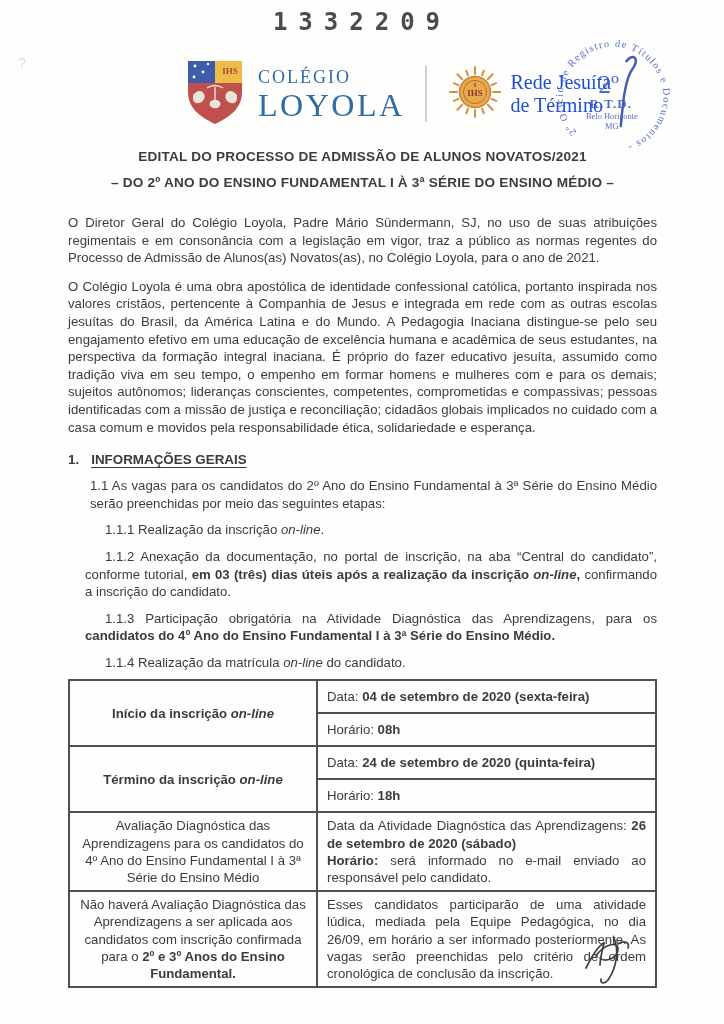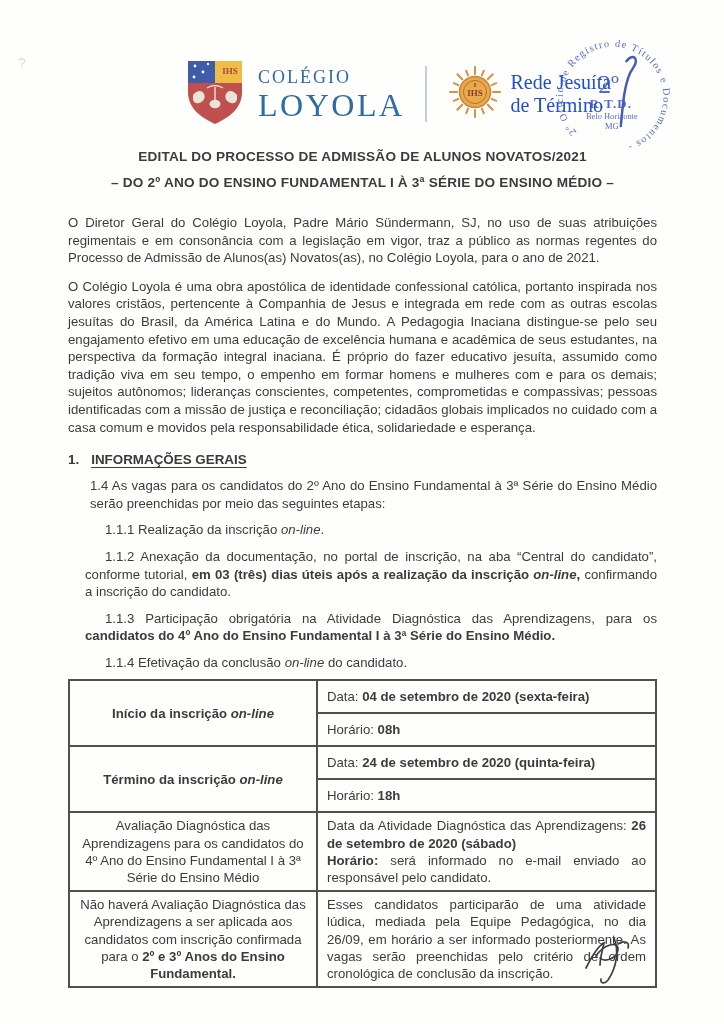--- a/index.html
+++ b/index.html
@@ -80,20 +80,21 @@
   }
   .signature { position:absolute; top:930px; left:578px; width:72px; height:62px; }
 
   svg text { font-family:"Liberation Serif", serif; }
 </style>
 </head>
 <body>
 
 <div class="page">
 
+  <div class="protocol">1332209</div>
   <div class="scan-artifact">?</div>
 
   <div class="brand">
     <div class="brand-college">
       <span>
         <svg width="64" height="70" viewBox="0 0 64 70">
           <defs>
             <clipPath id="shieldClip">
               <path d="M5,4 h54 v31 c0,16 -12,25 -27,32 C17,60 5,51 5,35 Z"></path>
             </clipPath>
@@ -181,25 +182,25 @@
     </div>
 
     <p class="body-par intro1">O Diretor Geral do Colégio Loyola, Padre Mário Sündermann, SJ, no uso de suas atribuições regimentais e em consonância com a legislação em vigor, traz a público as normas regentes do Processo de Admissão de Alunos(as) Novatos(as), no Colégio Loyola, para o ano de 2021.</p>
     <p class="body-par">O Colégio Loyola é uma obra apostólica de identidade confessional católica, portanto inspirada nos valores cristãos, pertencente à Companhia de Jesus e integrada em rede com as outras escolas jesuítas do Brasil, da América Latina e do Mundo. A Pedagogia Inaciana distingue-se pelo seu engajamento efetivo em uma educação de excelência humana e acadêmica de seus estudantes, na perspectiva da formação integral inaciana. É próprio do fazer educativo jesuíta, assumido como tradição viva em seu tempo, o empenho em formar homens e mulheres com e para os demais; sujeitos autônomos; lideranças conscientes, competentes, comprometidas e compassivas; pessoas identificadas com a missão de justiça e reconciliação; cidadãos globais implicados no cuidado com a casa comum e movidos pela responsabilidade ética, solidariedade e esperança.</p>
 
     <div class="section-head">
       <span>1.</span>
       <span class="hd">INFORMAÇÕES GERAIS</span>
     </div>
 
-    <p class="body-par item-l1">1.4 As vagas para os candidatos do 2º Ano do Ensino Fundamental à 3ª Série do Ensino Médio serão preenchidas por meio das seguintes etapas:</p>
+    <p class="body-par item-l1">1.1 As vagas para os candidatos do 2º Ano do Ensino Fundamental à 3ª Série do Ensino Médio serão preenchidas por meio das seguintes etapas:</p>
     <p class="body-par item-l2"><span>1.1.1 Realização da inscrição </span><span class="i">on-line</span><span>.</span></p>
     <p class="body-par item-l2"><span>1.1.2 Anexação da documentação, no portal de inscrição, na aba “Central do candidato”, conforme tutorial, </span><span class="b">em 03 (três) dias úteis após a realização da inscrição </span><span class="b i">on-line</span><span class="b">,</span><span> confirmando a inscrição do candidato.</span></p>
     <p class="body-par item-l2"><span>1.1.3 Participação obrigatória na Atividade Diagnóstica das Aprendizagens, para os </span><span class="b">candidatos do 4º Ano do Ensino Fundamental I à 3ª Série do Ensino Médio.</span></p>
-    <p class="body-par item-l2"><span>1.1.4 Efetivação da conclusão </span><span class="i">on-line</span><span> do candidato.</span></p>
+    <p class="body-par item-l2"><span>1.1.4 Realização da matrícula </span><span class="i">on-line</span><span> do candidato.</span></p>
 
 
     <table class="insc">
       <tbody>
         <tr class="h33">
           <td class="c1" rowspan="2">
               <span class="cellpad"><span class="b">Início da inscrição </span><span class="b i">on-line</span></span>
             </td>
           <td>
               <span class="cellpad"><span>Data: </span><span class="b">04 de setembro de 2020 (sexta-feira)</span></span>

